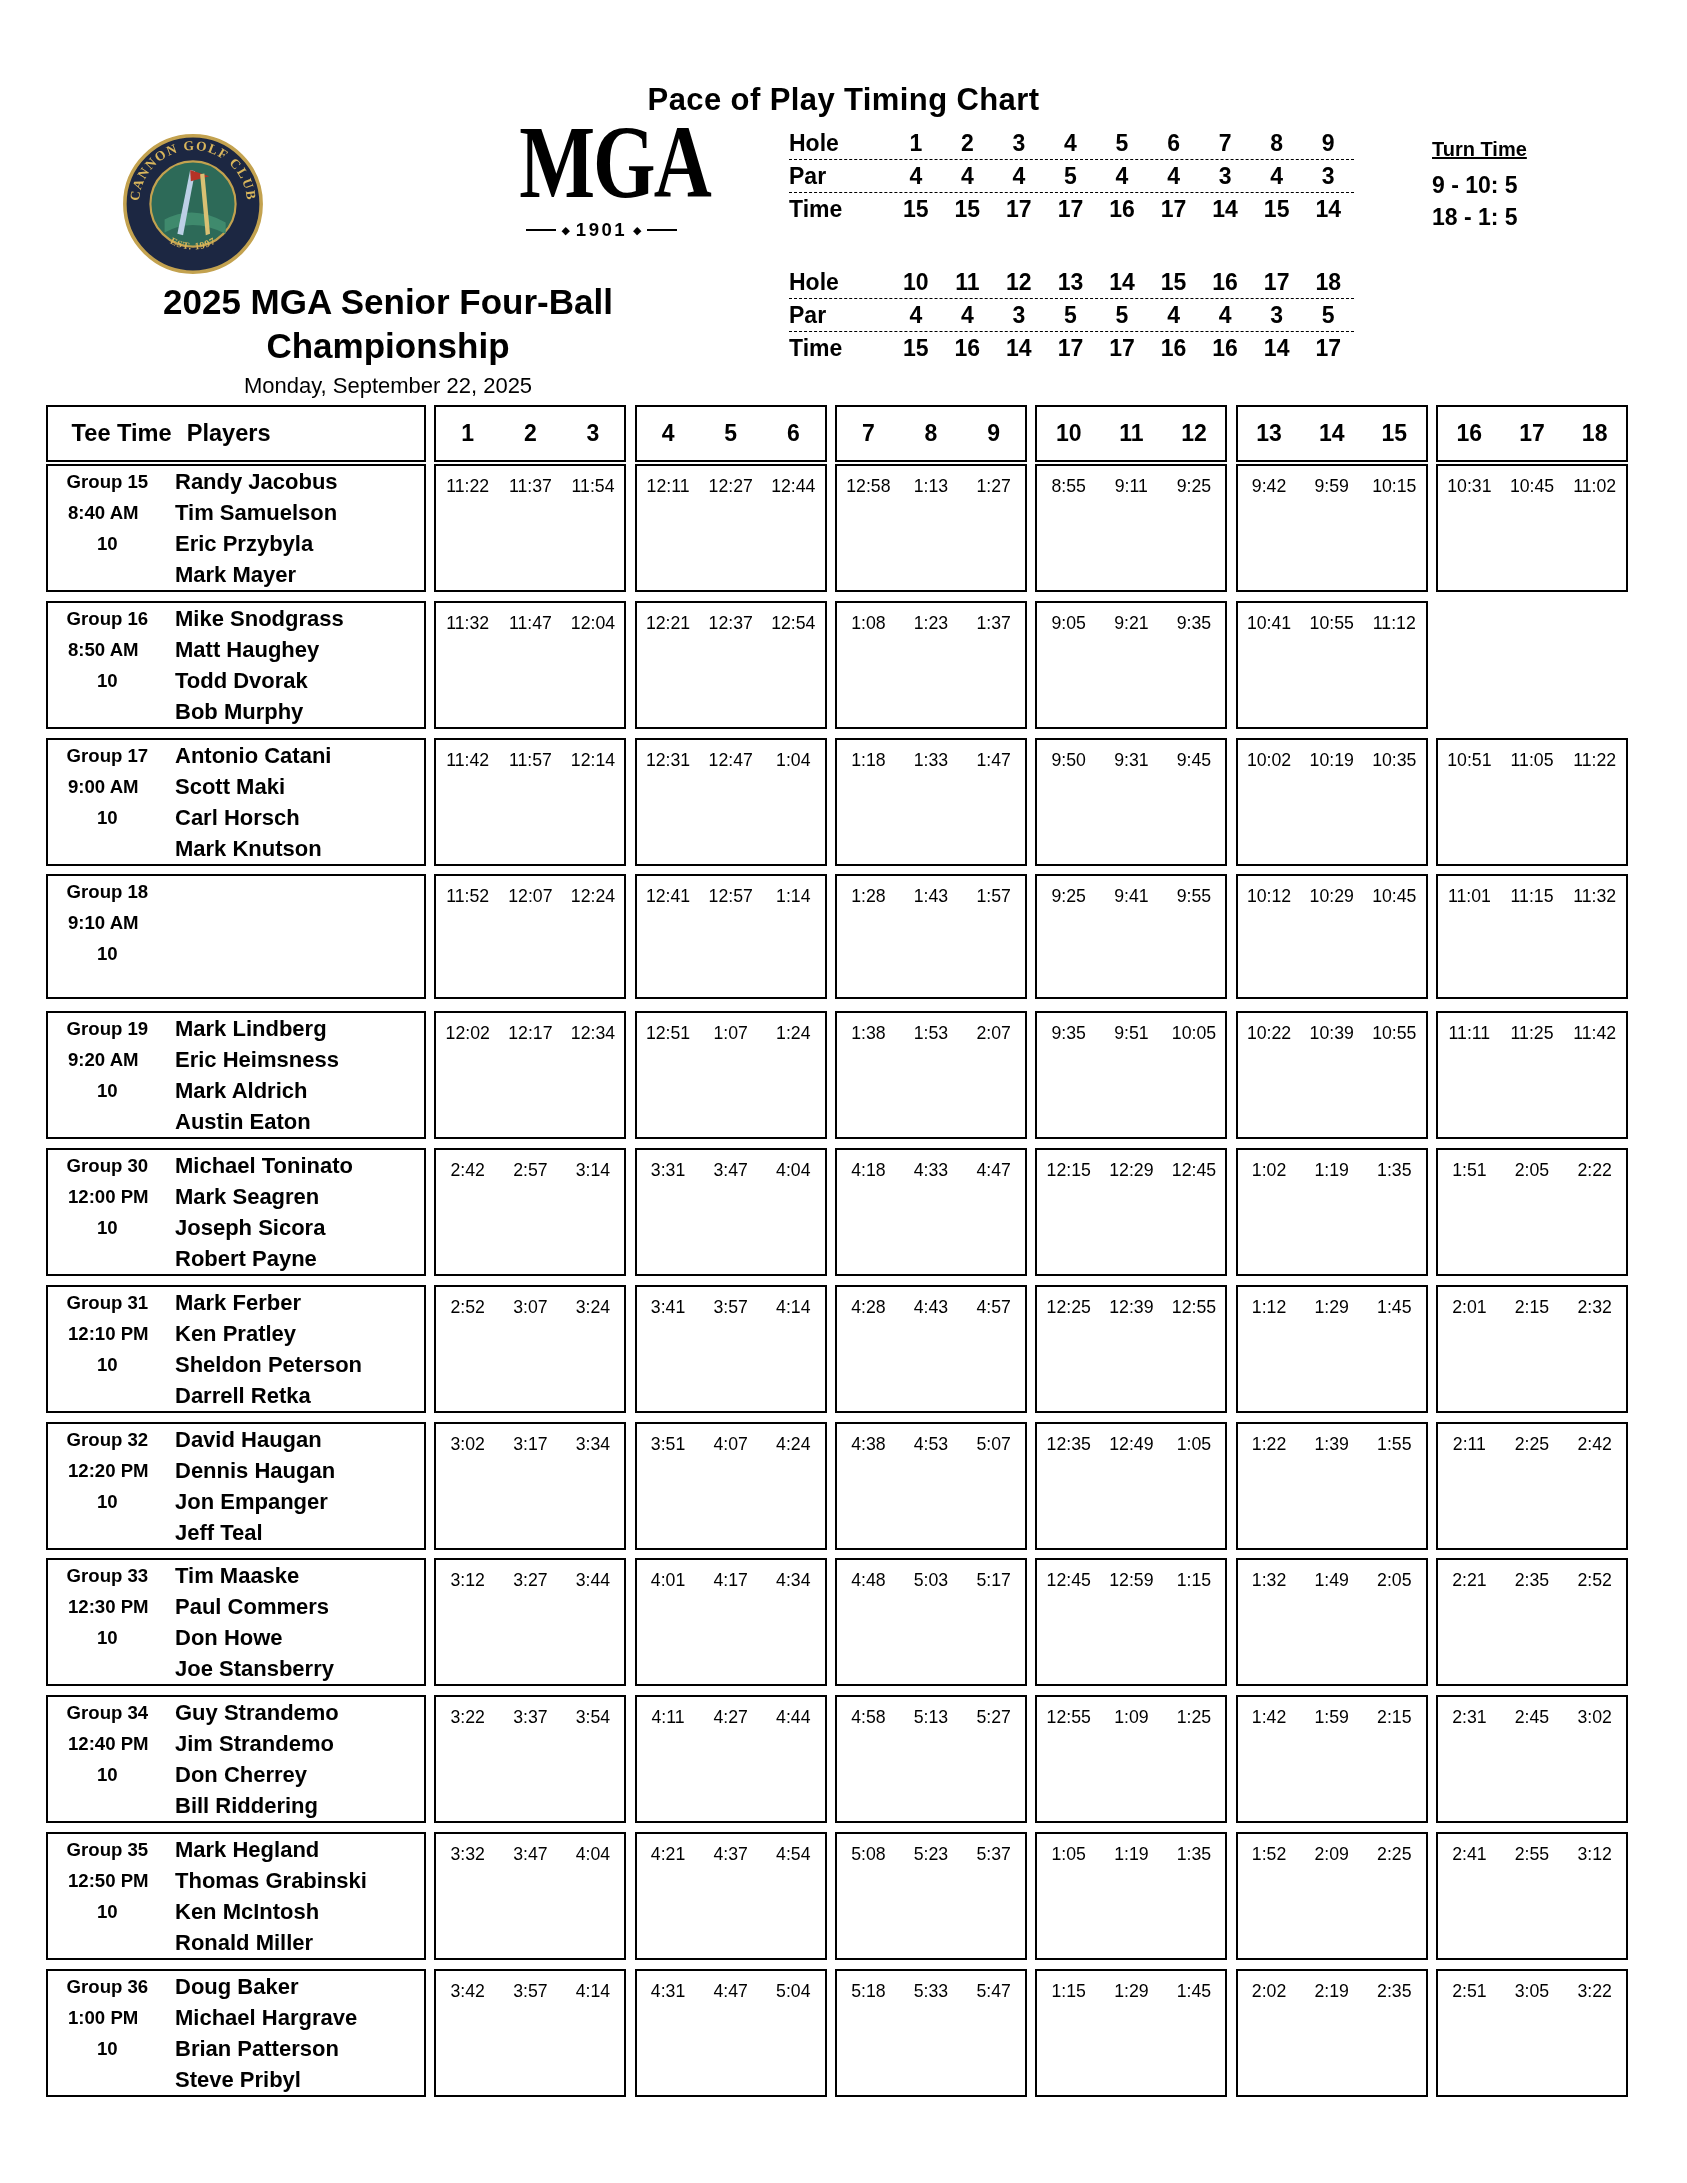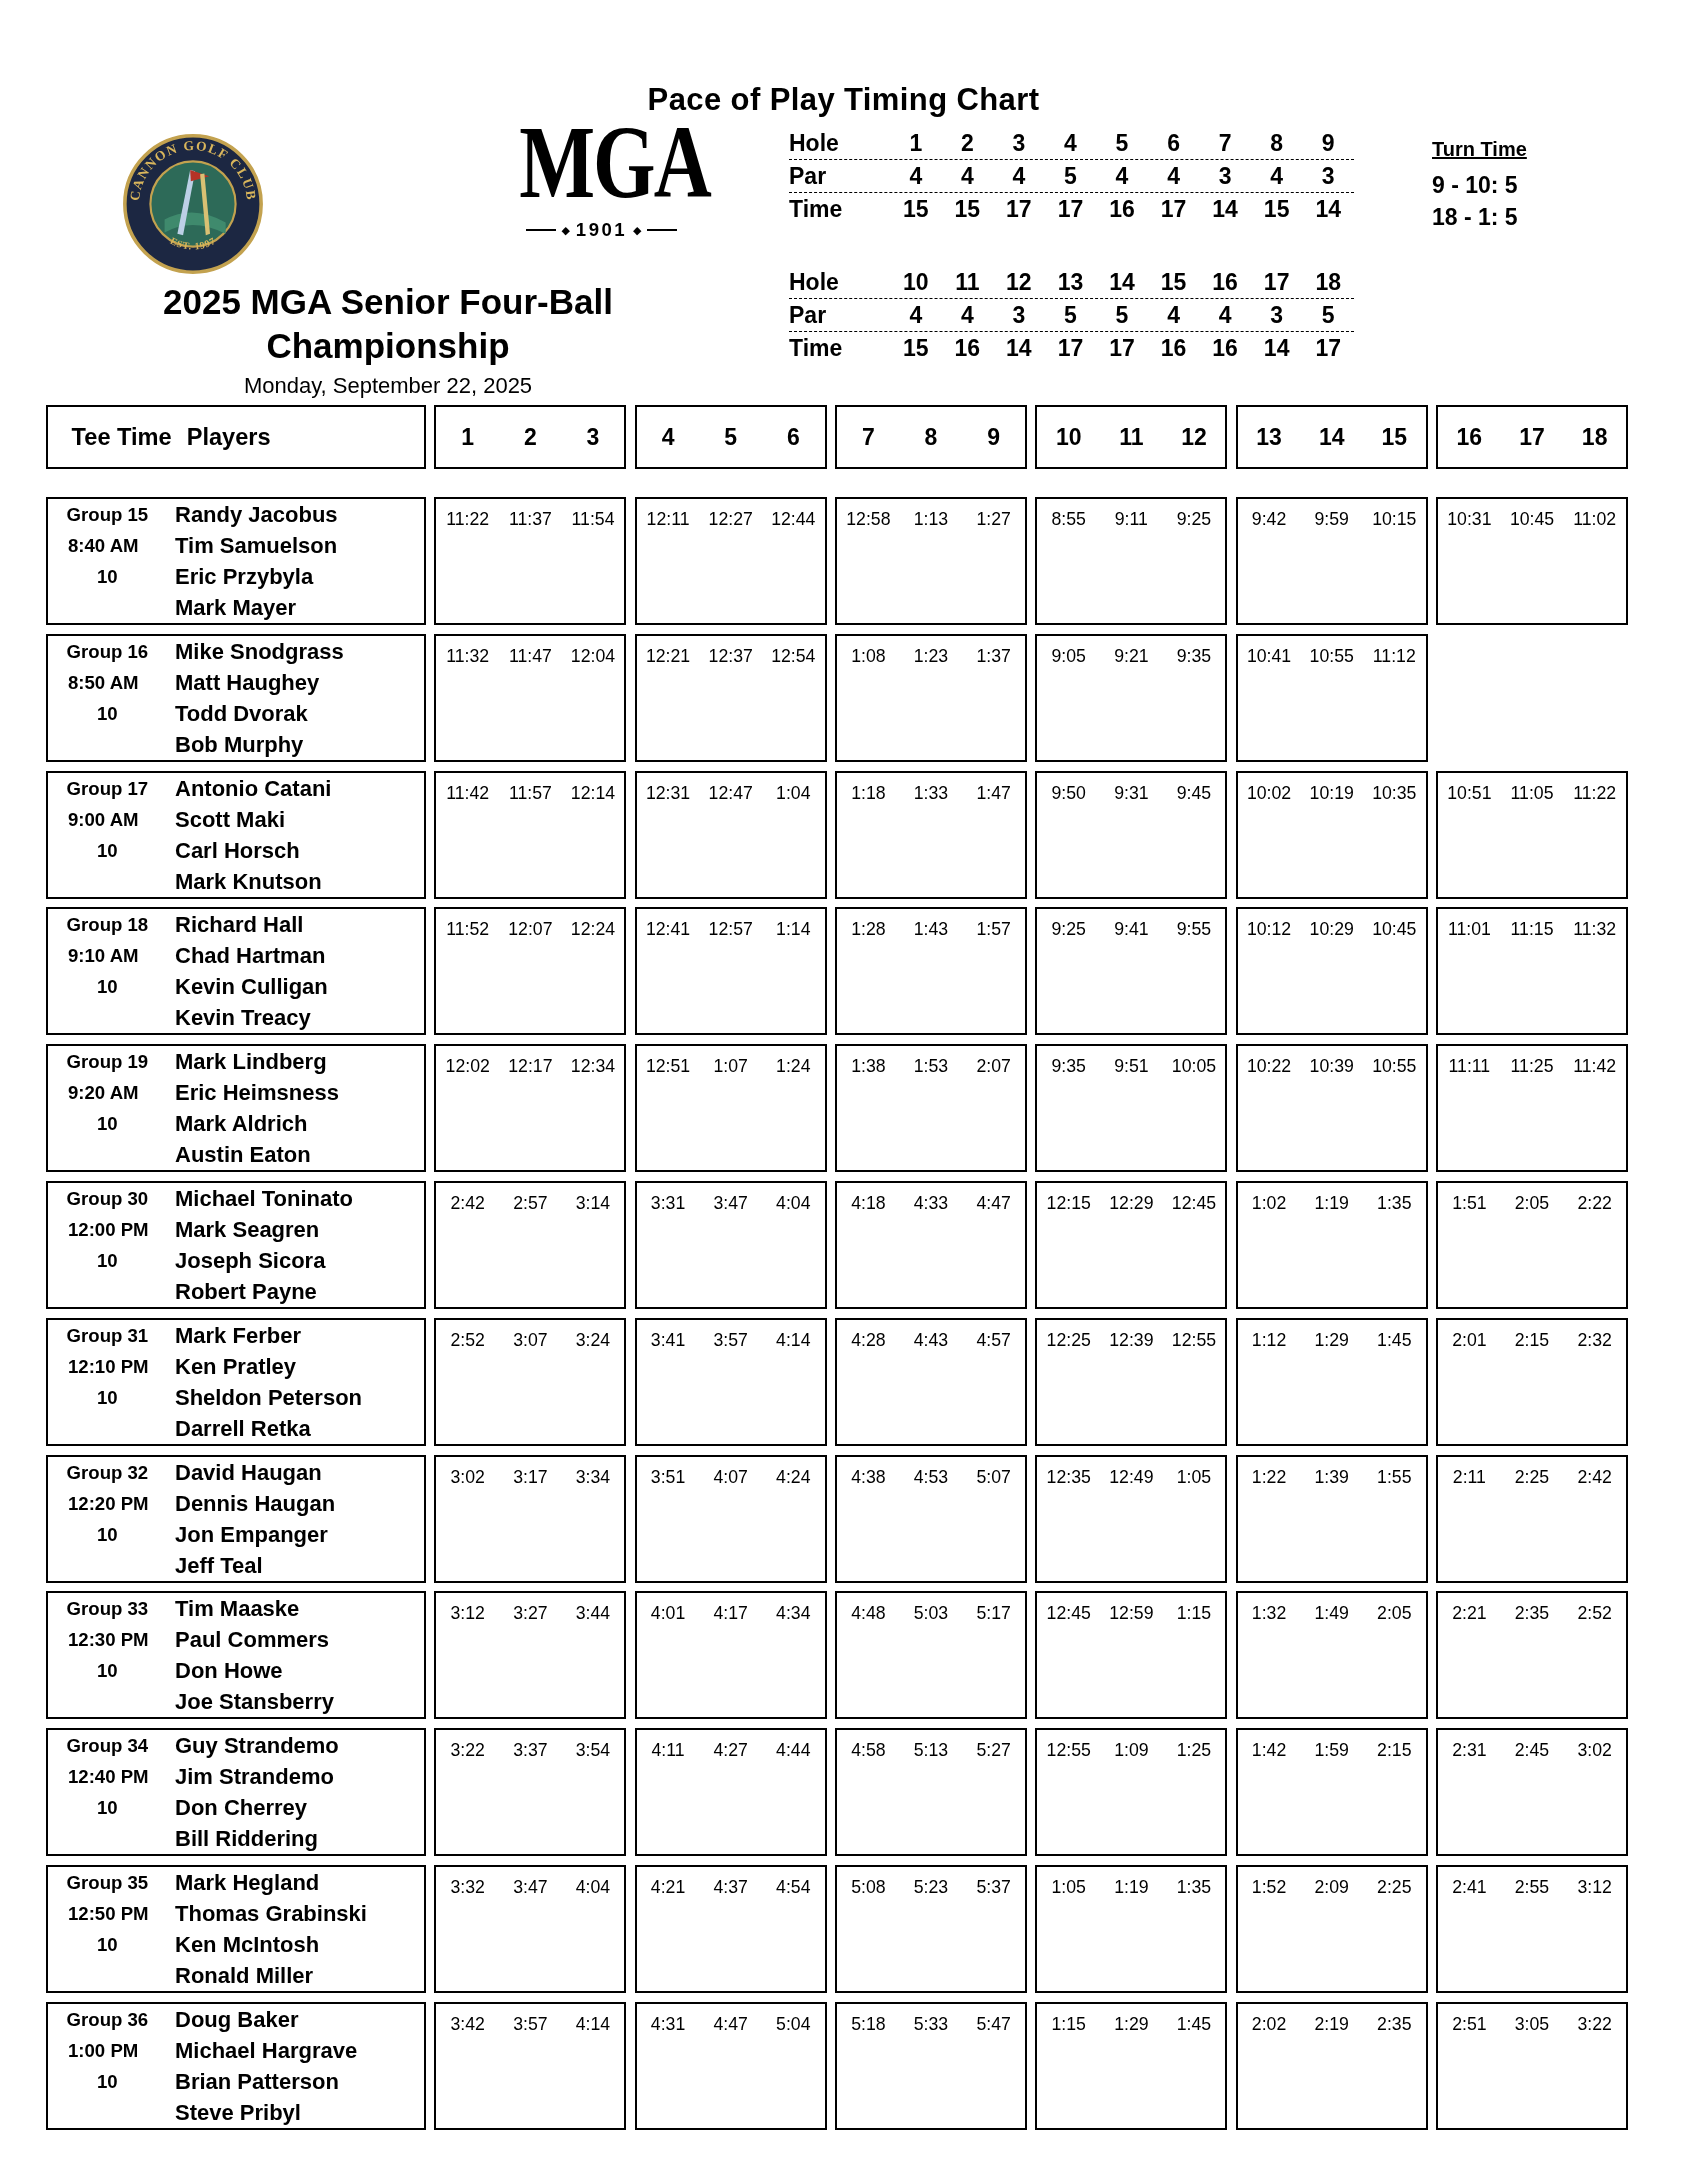--- a/index.html
+++ b/index.html
@@ -52,21 +52,21 @@
   .turn-time { position: absolute; left: 1432px; top: 127px; }
   .tt-label { font-size: 20px; font-weight: bold; text-decoration: underline; margin-bottom: 8.4px; margin-top: 11px; }
   .tt-line { font-size: 23px; font-weight: bold; line-height: 32px; }
 
   
   .main-table { position: absolute; left: 46px; top: 405px; width: 1582px; }
   .t-header, .t-row {
     display: grid; grid-template-columns: 380px repeat(6, 1fr);
     column-gap: 8.4px;
   }
-  .t-header { height: 64px; margin-bottom: 28px; }
+  .t-header { height: 57px; margin-bottom: 2px; }
   .t-row { height: 125px; margin-bottom: 11.8px; }
   .box { border: 2.5px solid #000; background: #fff; }
 
   .head-left { display: flex; align-items: center; gap: 15px; padding-left: 23.6px; font-size: 23.6px; font-weight: bold; }
   .head-box { display: grid; grid-template-columns: repeat(3, 1fr); align-items: center; }
   .head-box span { text-align: center; font-size: 23px; font-weight: bold; }
 
   .p-box { display: flex; padding-top: 0; }
   .p-left { width: 127px; flex: none; }
   .p-left div { line-height: 31px; font-size: 18.6px; font-weight: bold; white-space: nowrap; }
@@ -378,26 +378,20 @@
             <span>11:22</span>
           </div>
         </div>
         <div class="t-row">
           <div class="box p-box">
             <div class="p-left">
               <div class="g-name">Group 18</div>
               <div class="g-time">9:10 AM</div>
               <div class="g-hole">10</div>
             </div>
-            <div class="p-names">
-              <div class="p-name">Richard Hall</div>
-              <div class="p-name">Chad Hartman</div>
-              <div class="p-name">Kevin Culligan</div>
-              <div class="p-name">Kevin Treacy</div>
-            </div>
           </div>
           <div class="box t-box">
             <span>11:52</span>
             <span>12:07</span>
             <span>12:24</span>
           </div>
           <div class="box t-box">
             <span>12:41</span>
             <span>12:57</span>
             <span>1:14</span>

